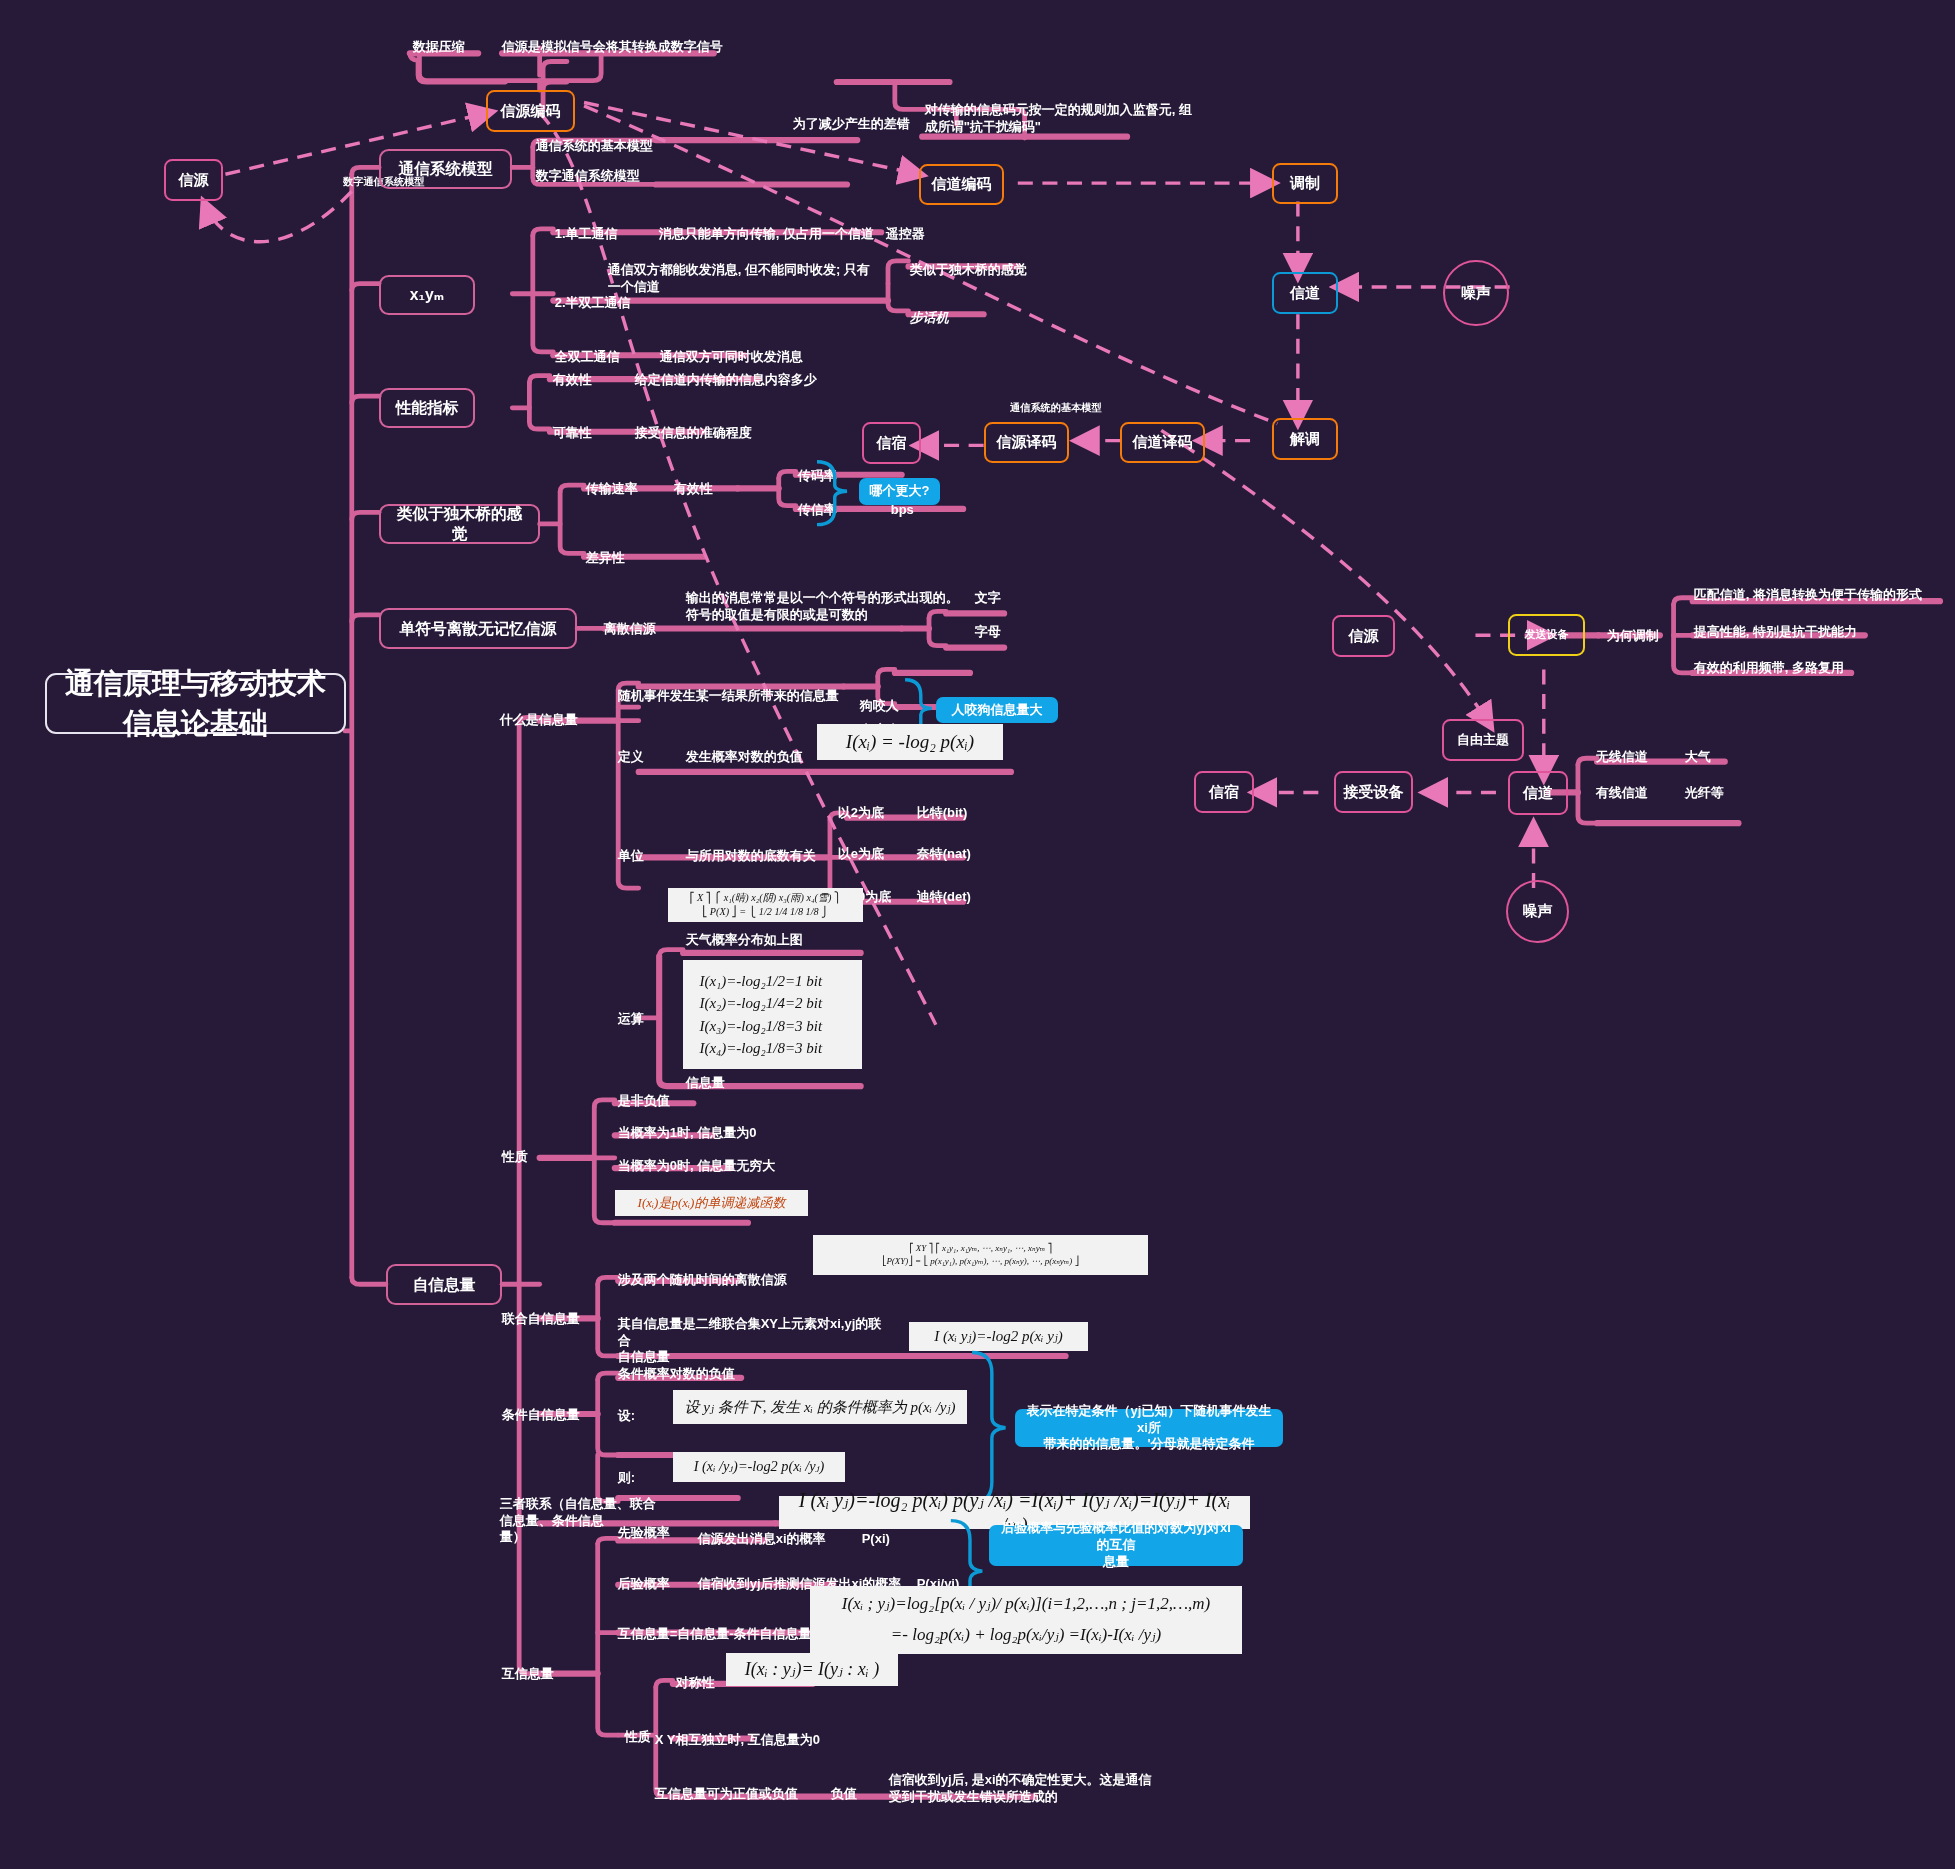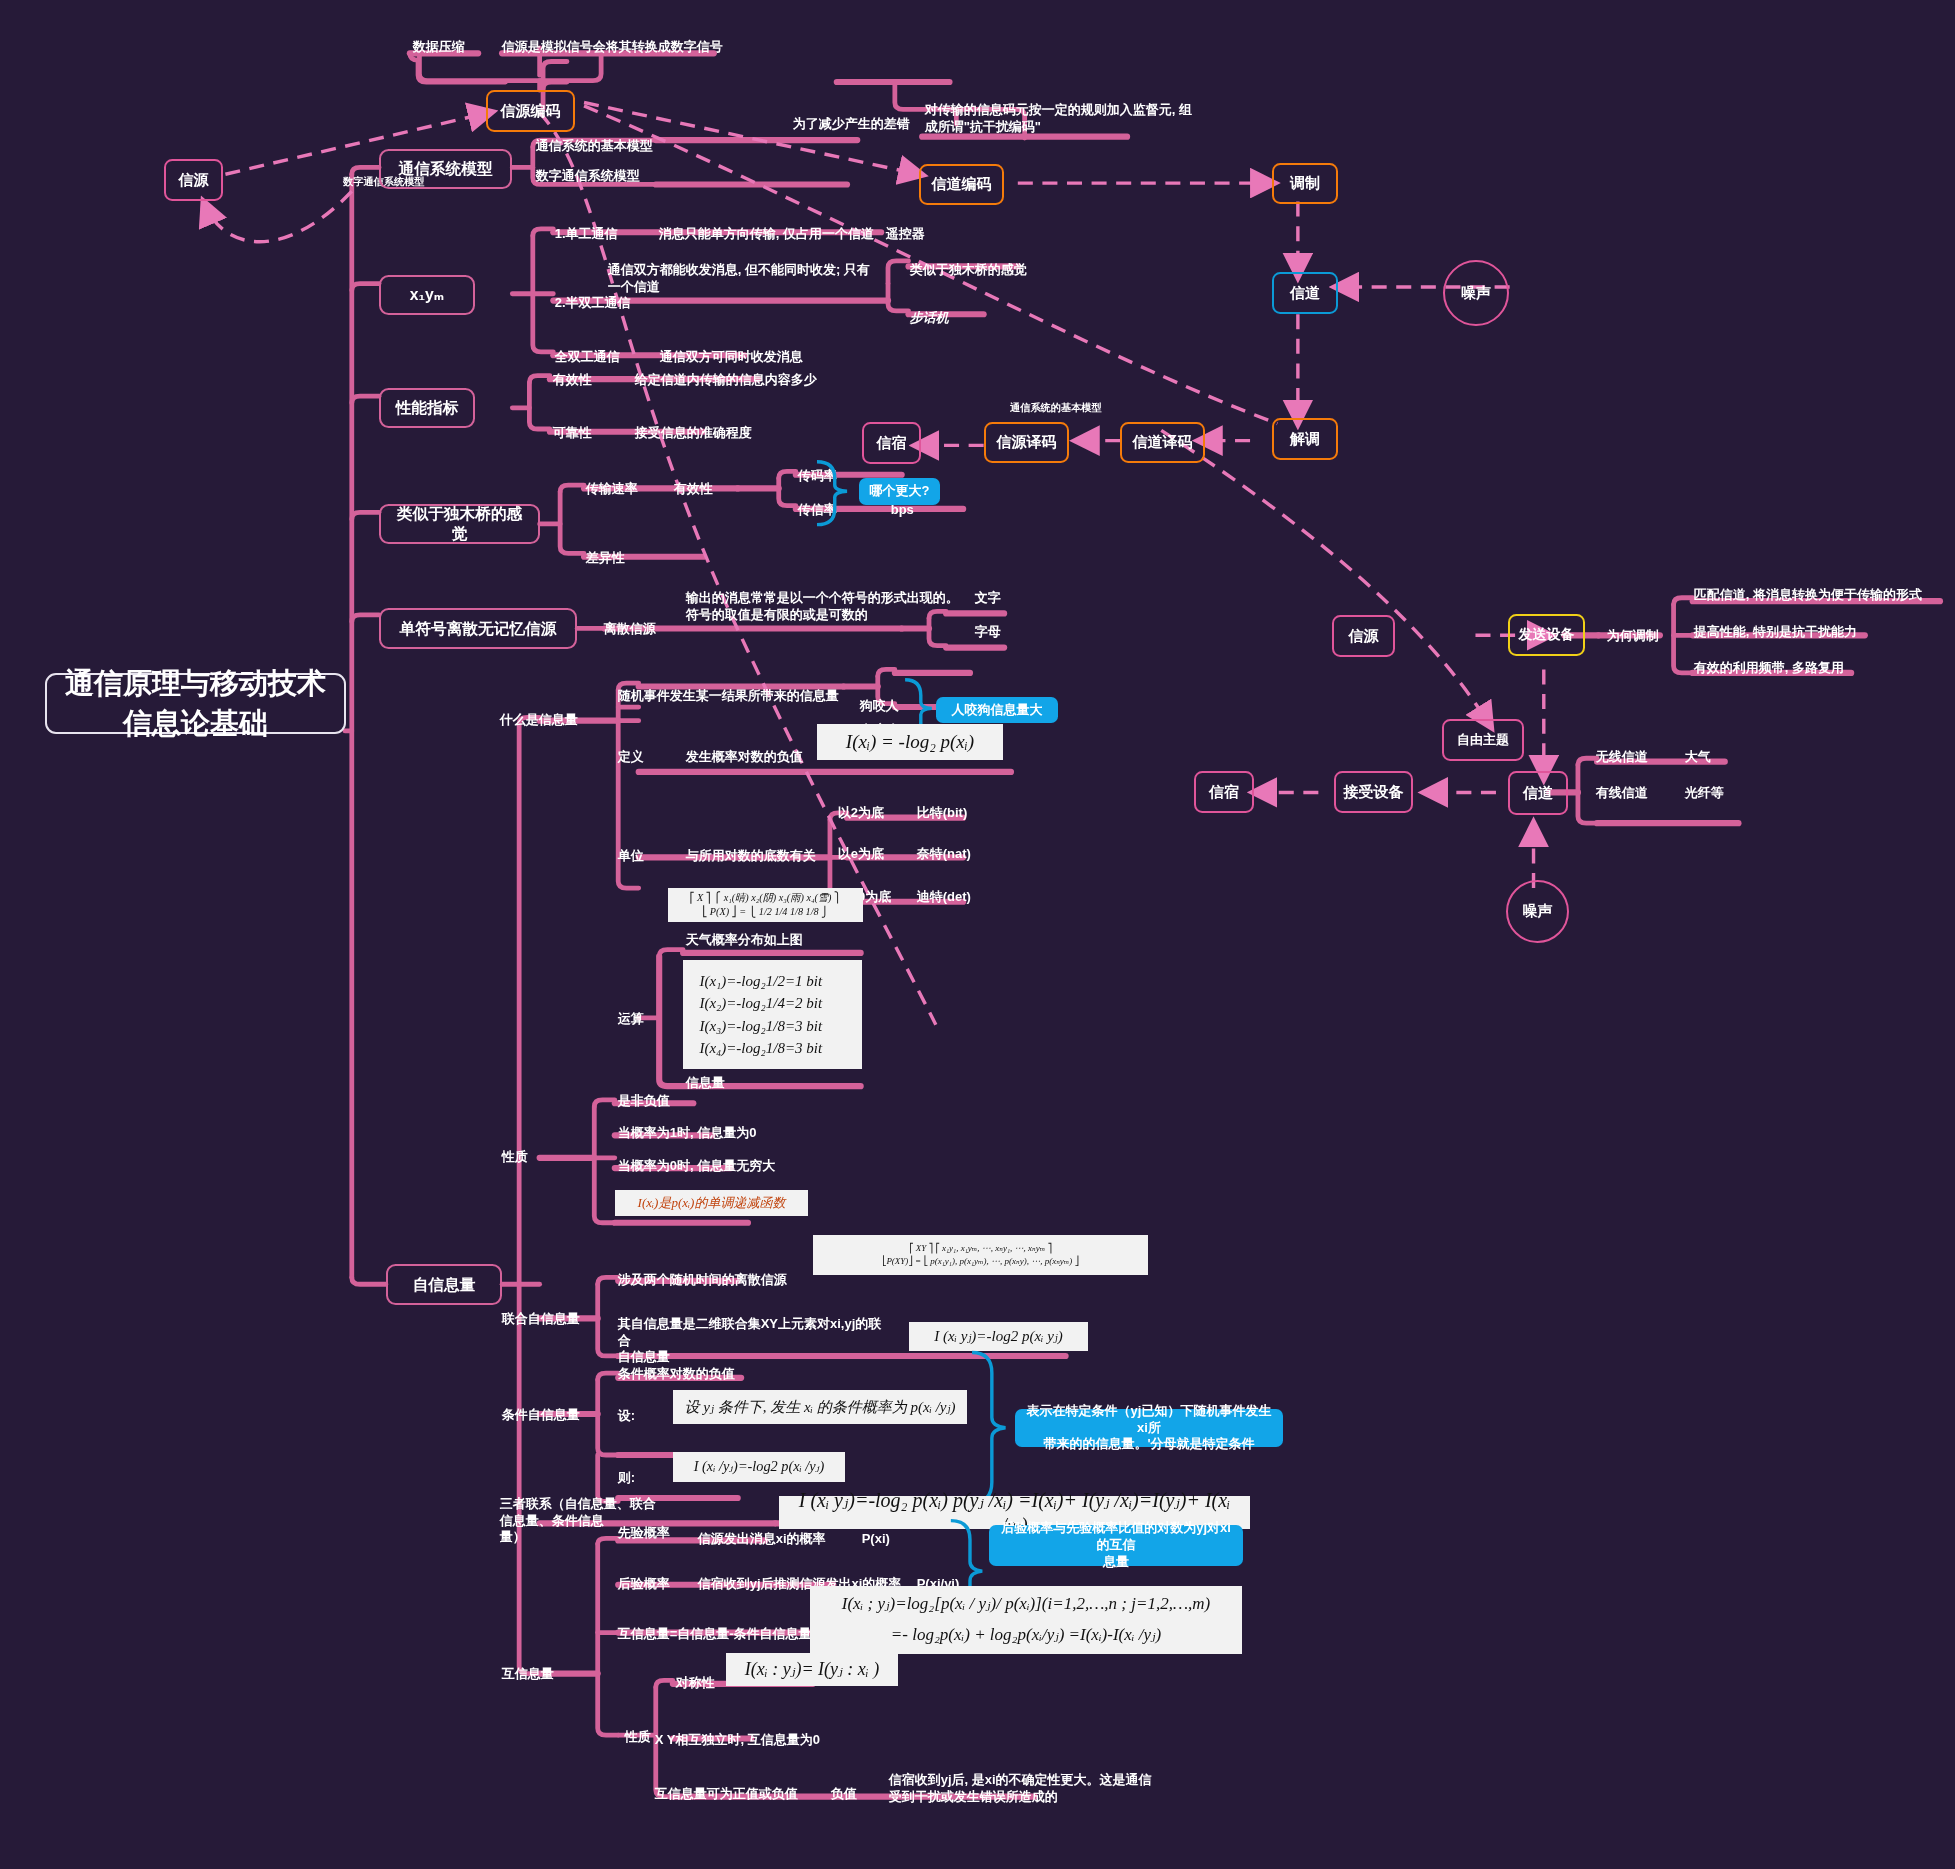--- a/index.html
+++ b/index.html
@@ -17,21 +17,21 @@
   .root{border:2.7px solid #e8e4ef;border-radius:11px;font-size:29px;line-height:1.35;
         text-align:center;display:flex;align-items:center;justify-content:center;}
 
   .pinkbox{border:2.7px solid #e0559a;border-radius:8.2px;display:flex;align-items:center;
            justify-content:center;text-align:center;font-size:15px;}
   .orangebox{border:2.7px solid #f57b0a;border-radius:8.2px;display:flex;align-items:center;
              justify-content:center;text-align:center;font-size:15px;}
   .bluebox{border:2.7px solid #0b9ad6;border-radius:8.2px;display:flex;align-items:center;
            justify-content:center;text-align:center;font-size:15px;}
   .yellowbox{border:2.7px solid #f0d017;border-radius:8.2px;display:flex;align-items:center;
-             justify-content:center;text-align:center;font-size:14px;}
+             justify-content:center;text-align:center;font-size:11px;}
   .ellipse{border:2.7px solid #e0559a;border-radius:50%;display:flex;align-items:center;
            justify-content:center;text-align:center;font-size:15px;}
   .cyanpill{background:#12a5e8;border-radius:6.8px;color:#fff;display:flex;align-items:center;
             justify-content:center;text-align:center;font-size:13px;padding:4.8px 8.2px;
             line-height:1.3;}
   .formula{background:#f2f2f2;color:#111;font-style:italic;font-weight:normal;
            font-family:"Liberation Serif","DejaVu Serif",serif;display:flex;
            align-items:center;justify-content:center;text-align:center;padding:4.1px 6.8px;
            white-space:pre-line;}
   .formula.orange{color:#c1440e;}

